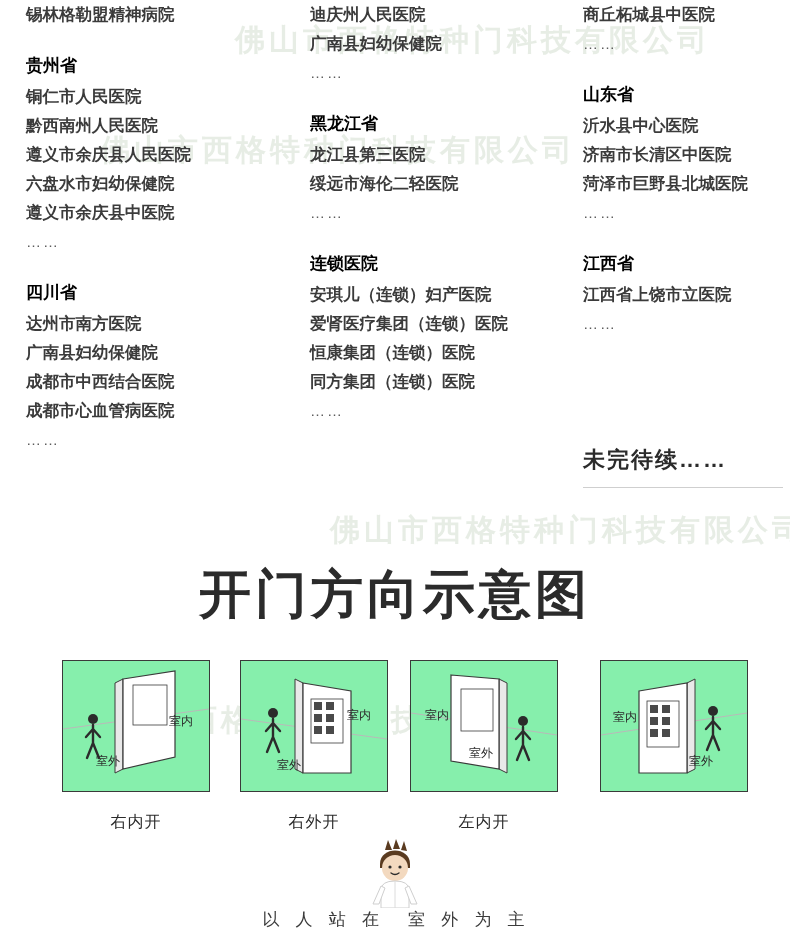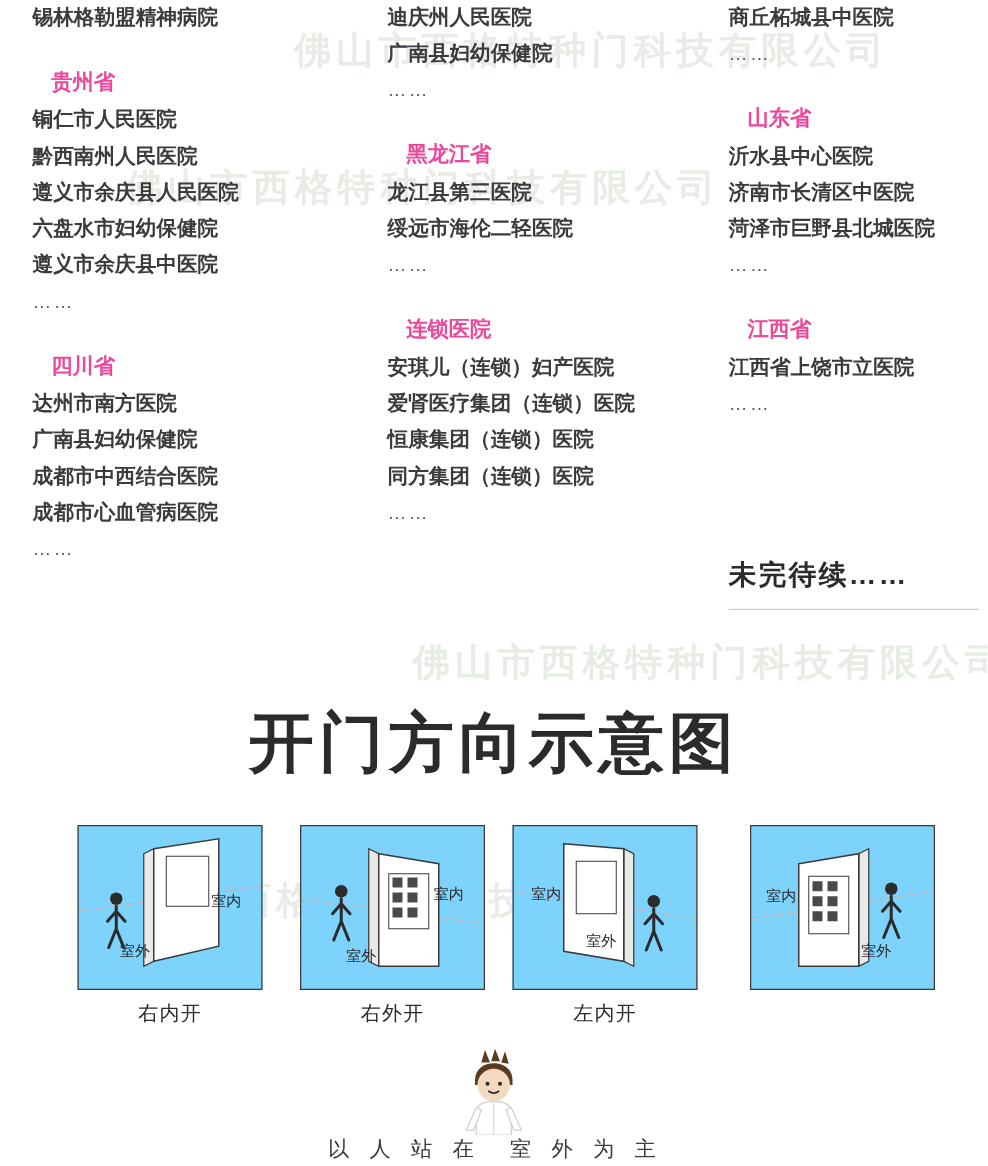--- a/index.html
+++ b/index.html
@@ -50,26 +50,25 @@
     position: absolute;
     top: 0;
     font-size: 16.5px;
     line-height: 29px;
   }
   .col1 { left: 26px;  width: 250px; }
   .col2 { left: 310px; width: 250px; }
   .col3 { left: 583px; width: 200px; }
 
   .prov {
-    color: #ec4899;
+    color: #000000;
     font-size: 17px;
     font-weight: bold;
     margin-top: 22px;
     margin-bottom: 2px;
-    margin-left: 15px;
   }
   .item { color: #3b3b3b; white-space: nowrap; font-weight: bold; }
   .dots { color: #5b5b5b; letter-spacing: 2px; font-size: 15px; }
 
   .tbc {
     position: absolute;
     left: 583px;
     top: 445px;
     font-size: 22px;
     font-weight: bold;
@@ -116,26 +115,26 @@
   .dc1 { left: 62px; }
   .dc2 { left: 240px; }
   .dc3 { left: 410px; }
   .dc4 { left: 600px; }
 
   .door-box {
     position: relative;
     width: 148px;
     height: 132px;
     border: 1px solid #3a3a3a;
-    background: #7dd3fc;
+    background: #86efac;
     box-sizing: border-box;
     overflow: hidden;
   }
   .door-caption {
-    margin-top: 9px;
+    margin-top: 20px;
     text-align: center;
     font-size: 16px;
     color: #2b2b2b;
     letter-spacing: 1px;
   }
 
   
   .mascot {
     position: absolute;
     left: 355px;

